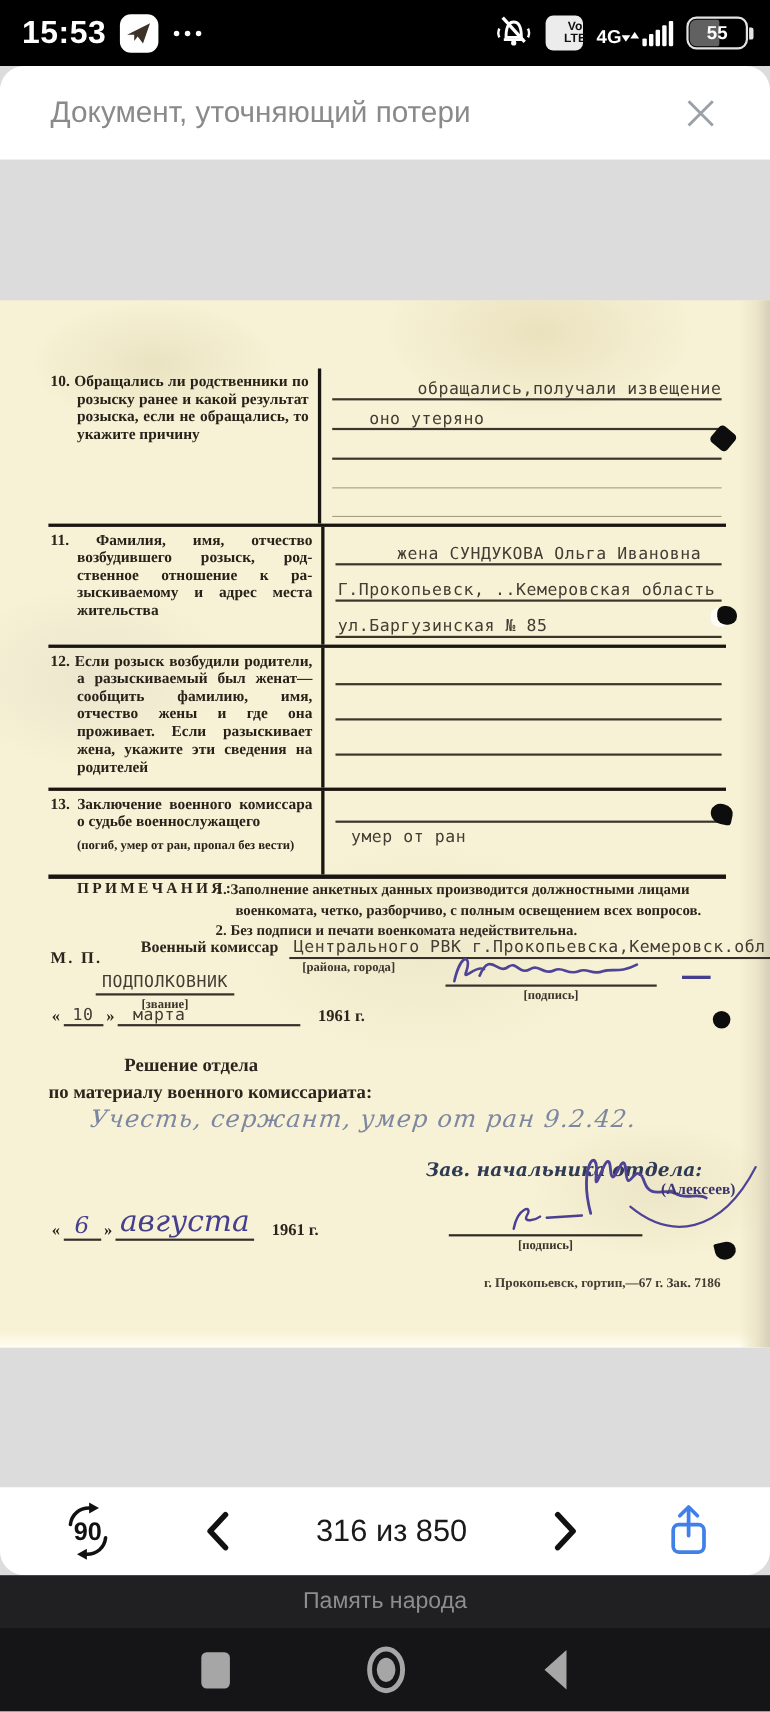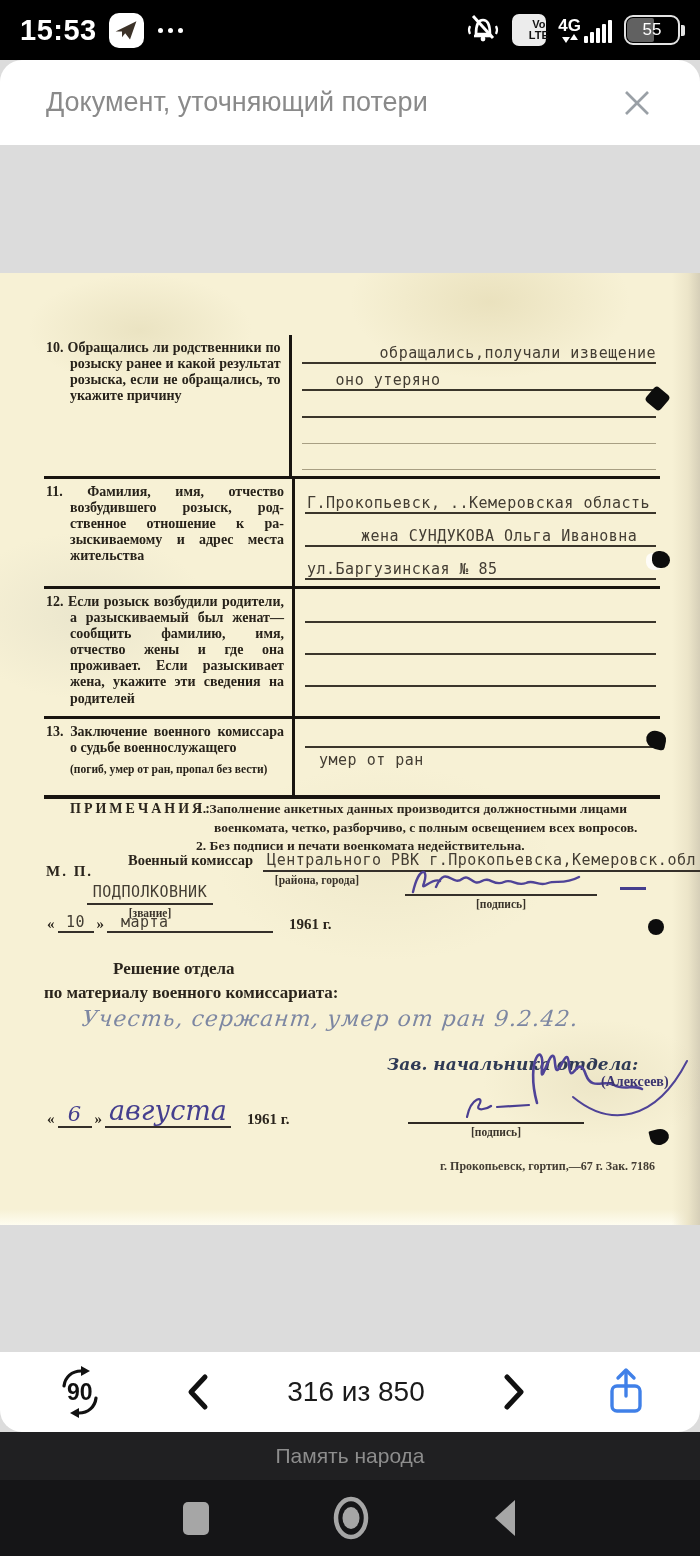--- a/index.html
+++ b/index.html
@@ -11,29 +11,29 @@
               display:flex;align-items:center;padding:0 20px;gap:12px;box-sizing:border-box;}
   .sb-time{color:#fff;font-size:29px;font-weight:600;letter-spacing:.5px;}
   .tg{width:35px;height:35px;background:#fff;border-radius:10px;display:flex;align-items:center;justify-content:center;}
   .sb-dots{display:flex;gap:5px;margin-left:2px;}
   .sb-dots i{width:5px;height:5px;border-radius:50%;background:#fff;display:block;}
   .sb-spacer{flex:1;}
   .volte{width:34px;height:32px;background:#ececec;border-radius:7px;display:flex;flex-direction:column;
          align-items:center;justify-content:center;line-height:1;}
   .volte b{font-size:11px;color:#111;letter-spacing:0;margin-left:19px;}
   .net{display:flex;align-items:flex-end;gap:3px;}
-  .net-left{display:flex;flex-direction:column;align-items:center;line-height:1;}
+  .net-left{display:flex;flex-direction:row;align-items:center;line-height:1;}
   .net-4g{color:#fff;font-size:17px;font-weight:700;}
   .bars{display:flex;align-items:flex-end;gap:2px;height:24px;}
   .bars i{width:4px;background:#fff;border-radius:1px;display:block;}
   .bat{position:relative;width:56px;height:30px;border:2.5px solid #e3e3e3;border-radius:9px;
        display:flex;align-items:center;justify-content:center;box-sizing:border-box;}
   .bat:after{content:"";position:absolute;right:-7px;top:8px;width:4px;height:11px;background:#e3e3e3;border-radius:0 2px 2px 0;}
   .bat-fill{position:absolute;left:1px;top:1px;bottom:1px;width:27px;background:#616161;border-radius:6px 2px 2px 6px;}
-  .bat-txt{position:relative;color:#fff;font-size:17px;font-weight:400;text-align:center;}
+  .bat-txt{position:relative;color:#fff;font-size:17px;font-weight:700;text-align:center;}
 
   
   .app-header{position:absolute;top:60px;left:0;right:0;height:85px;background:#fff;
               border-radius:22px 22px 0 0;display:flex;align-items:center;padding:0 46px;box-sizing:border-box;}
   .hdr-title{flex:1;font-size:27px;color:#8a8a8a;}
   .hdr-close{width:34px;height:34px;cursor:pointer;}
 
   
   .paper{position:absolute;top:273px;left:0;width:700px;height:952px;overflow:hidden;
          background:
@@ -218,24 +218,24 @@
             </div>
         </div>
       </div>
 
       <div class="frow r11" style="min-height:97px;">
         <div class="flabel">
           <span>11.</span> <span>Фамилия, имя, отчество возбудившего розыск, род­ственное отношение к ра­зыскиваемому и адрес мес­та жительства</span>
         </div>
         <div class="fans">
           <div class="ans-line">
+              <span class="typed pl56">жена  СУНДУКОВА Ольга Ивановна</span>
+            </div>
+          <div class="ans-line">
               <span class="typed pl4">Г.Прокопьевск, ..Кемеровская область</span>
-            </div>
-          <div class="ans-line">
-              <span class="typed pl56">жена  СУНДУКОВА Ольга Ивановна</span>
             </div>
           <div class="ans-line">
               <span class="typed pl4">ул.Баргузинская № 85</span>
             </div>
         </div>
       </div>
 
       <div class="frow r12" style="min-height:127px;">
         <div class="flabel">
           <span>12.</span> <span>Если розыск возбудили ро­дители, а разыскиваемый был женат—сообщить фа­милию, имя, отчество жены и где она проживает. Если разыскивает жена, укажите эти сведения на родителей</span>

